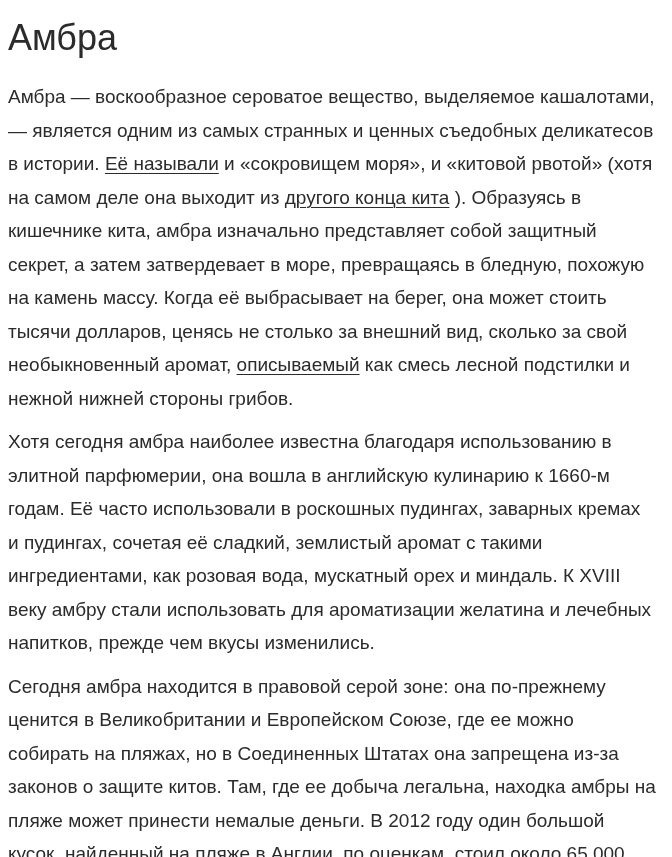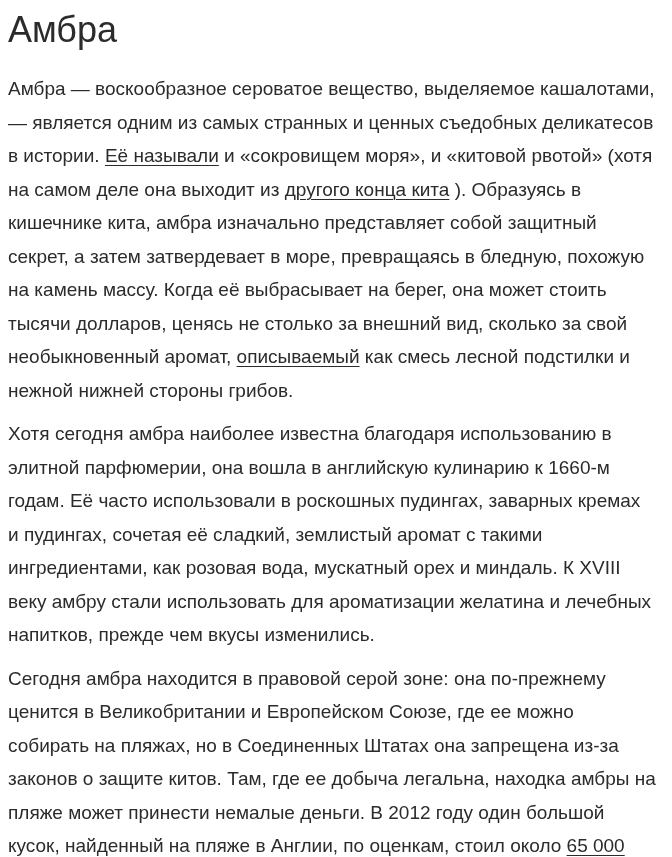--- a/index.html
+++ b/index.html
@@ -13,21 +13,21 @@
     box-sizing: border-box;
     background: #ffffff;
     color: #2b2b2b;
     font-family: "Liberation Sans", "DejaVu Sans", sans-serif;
     padding: 4px 10px 0 8px;
   }
   h1.article-title {
     font-size: 36px;
     font-weight: 400;
     line-height: 44px;
-    margin: 4px 0 20px 0;
+    margin: 12px 0 20px 0;
     color: #2b2b2b;
     letter-spacing: 0;
   }
   .article-body p {
     font-size: 19px;
     line-height: 33.5px;
     margin: 0 6px 10px 0;
     color: #2b2b2b;
   }
   .article-body a {

